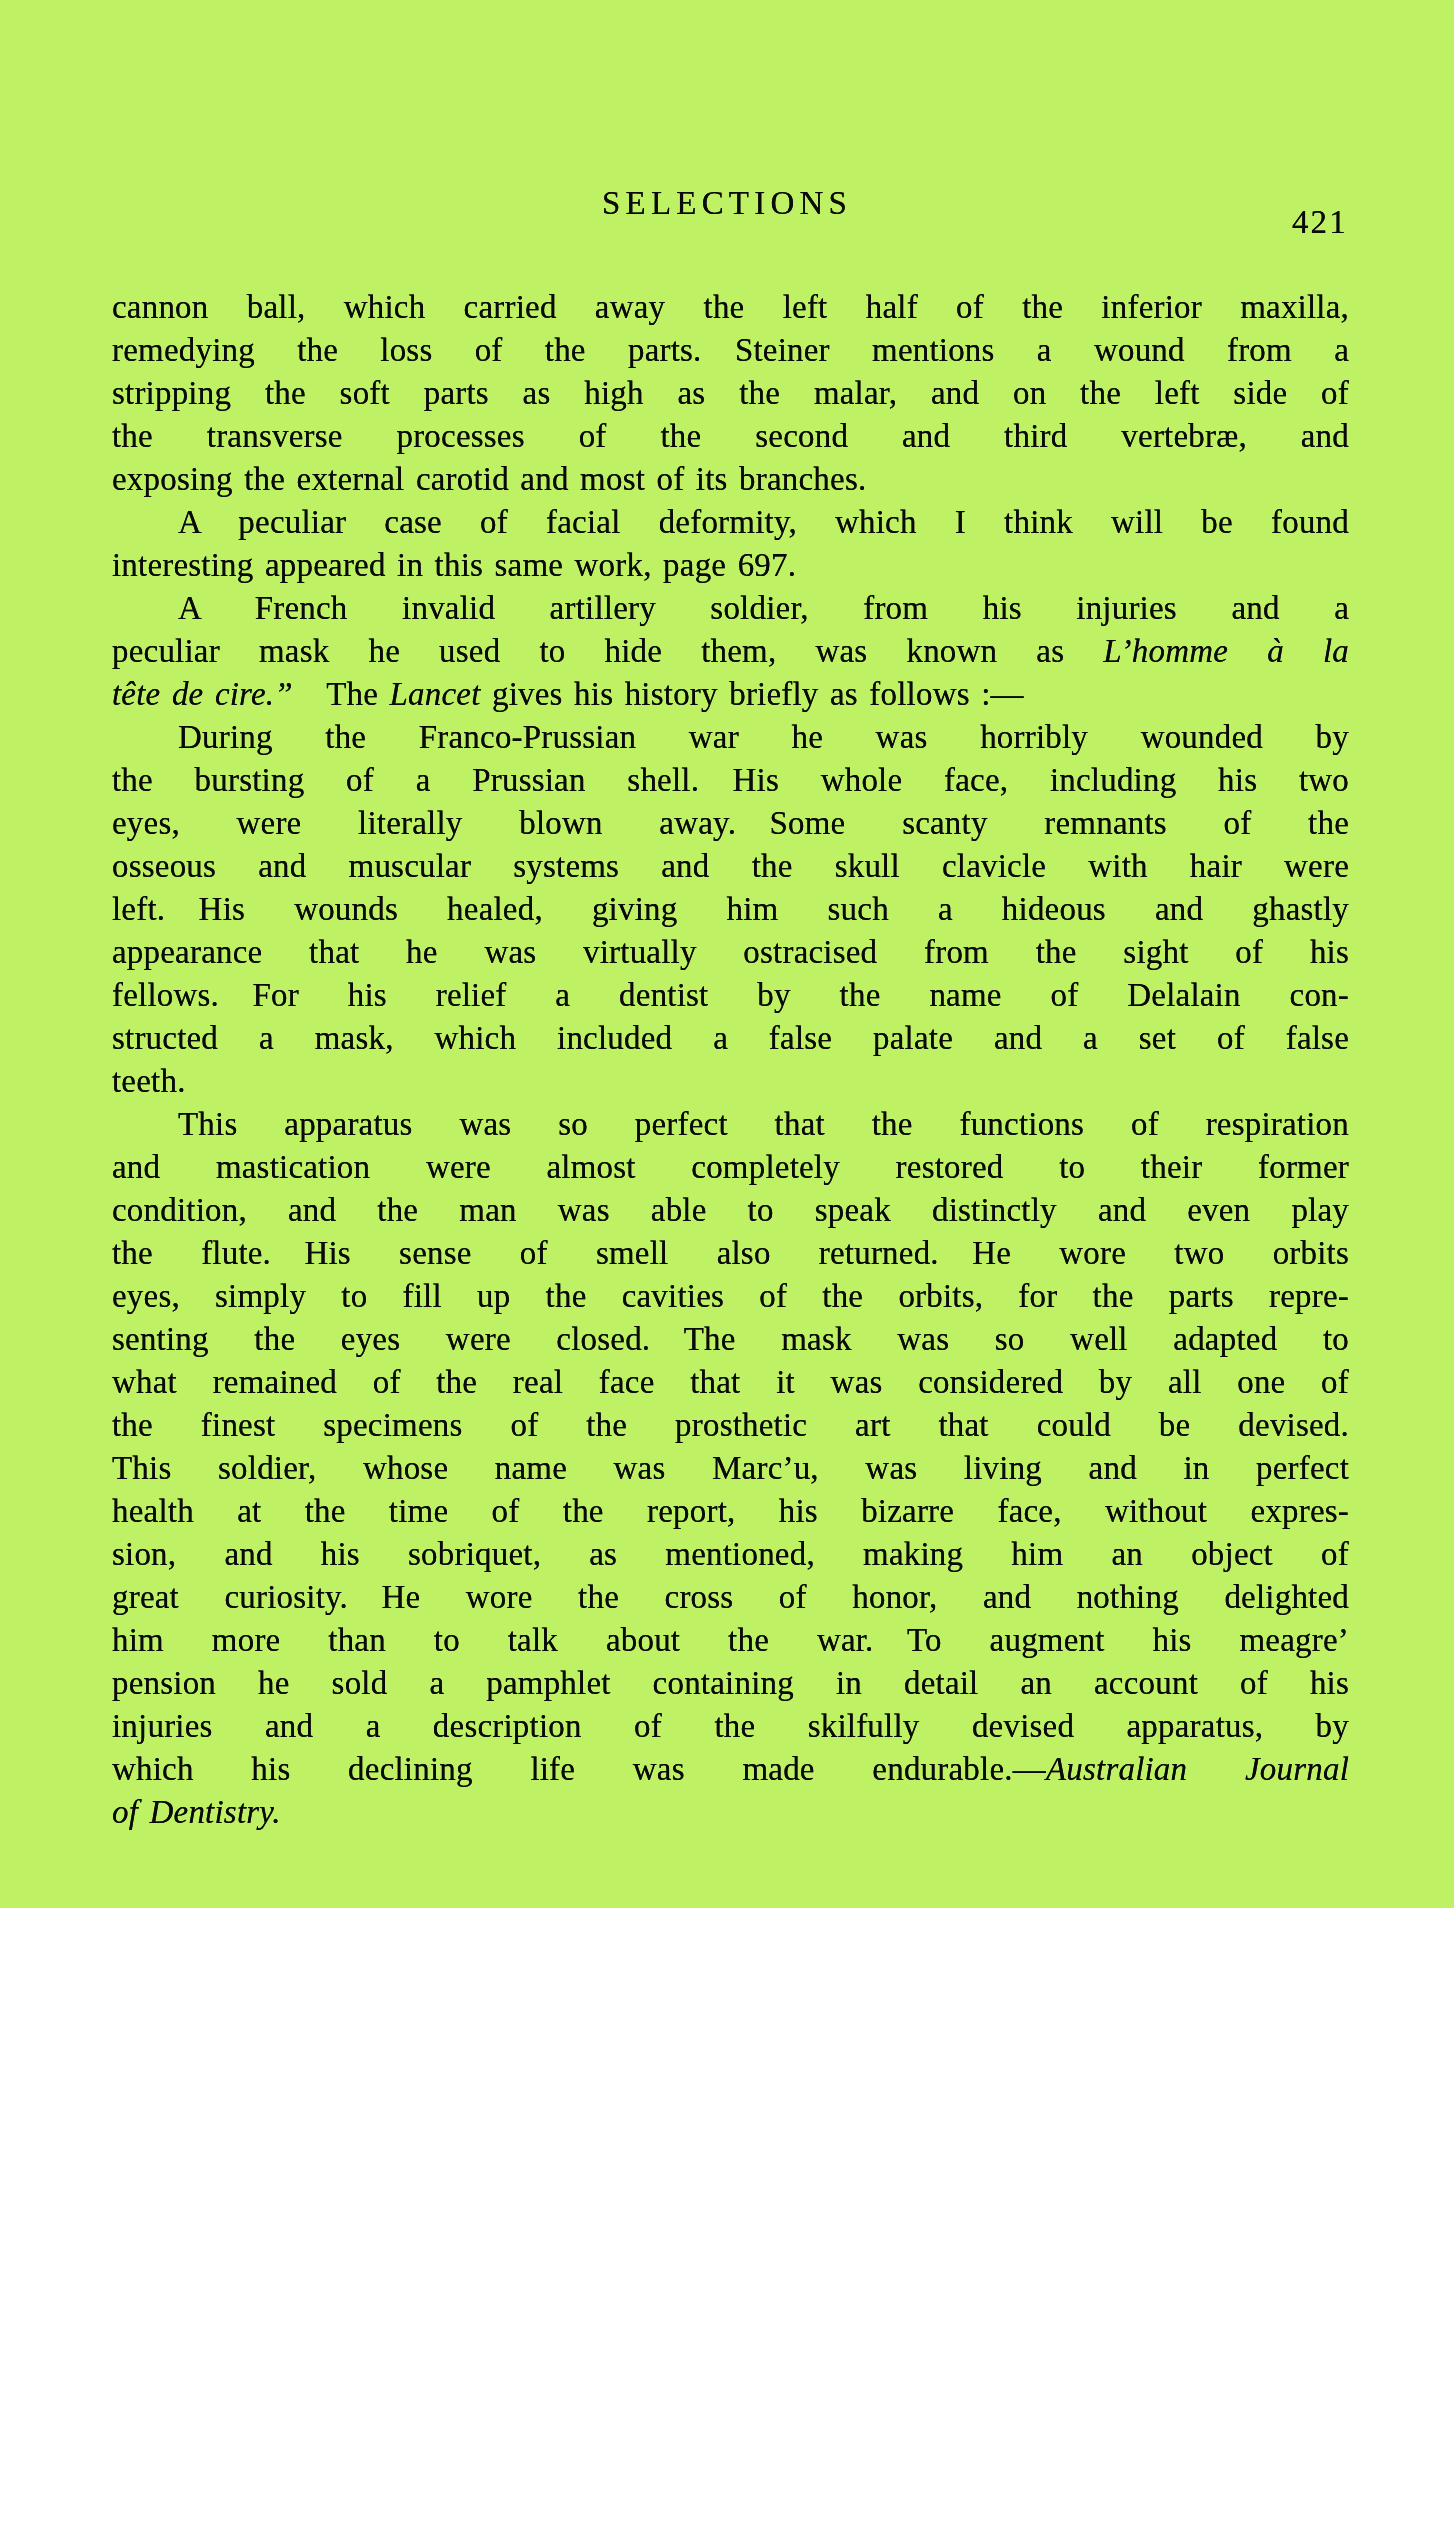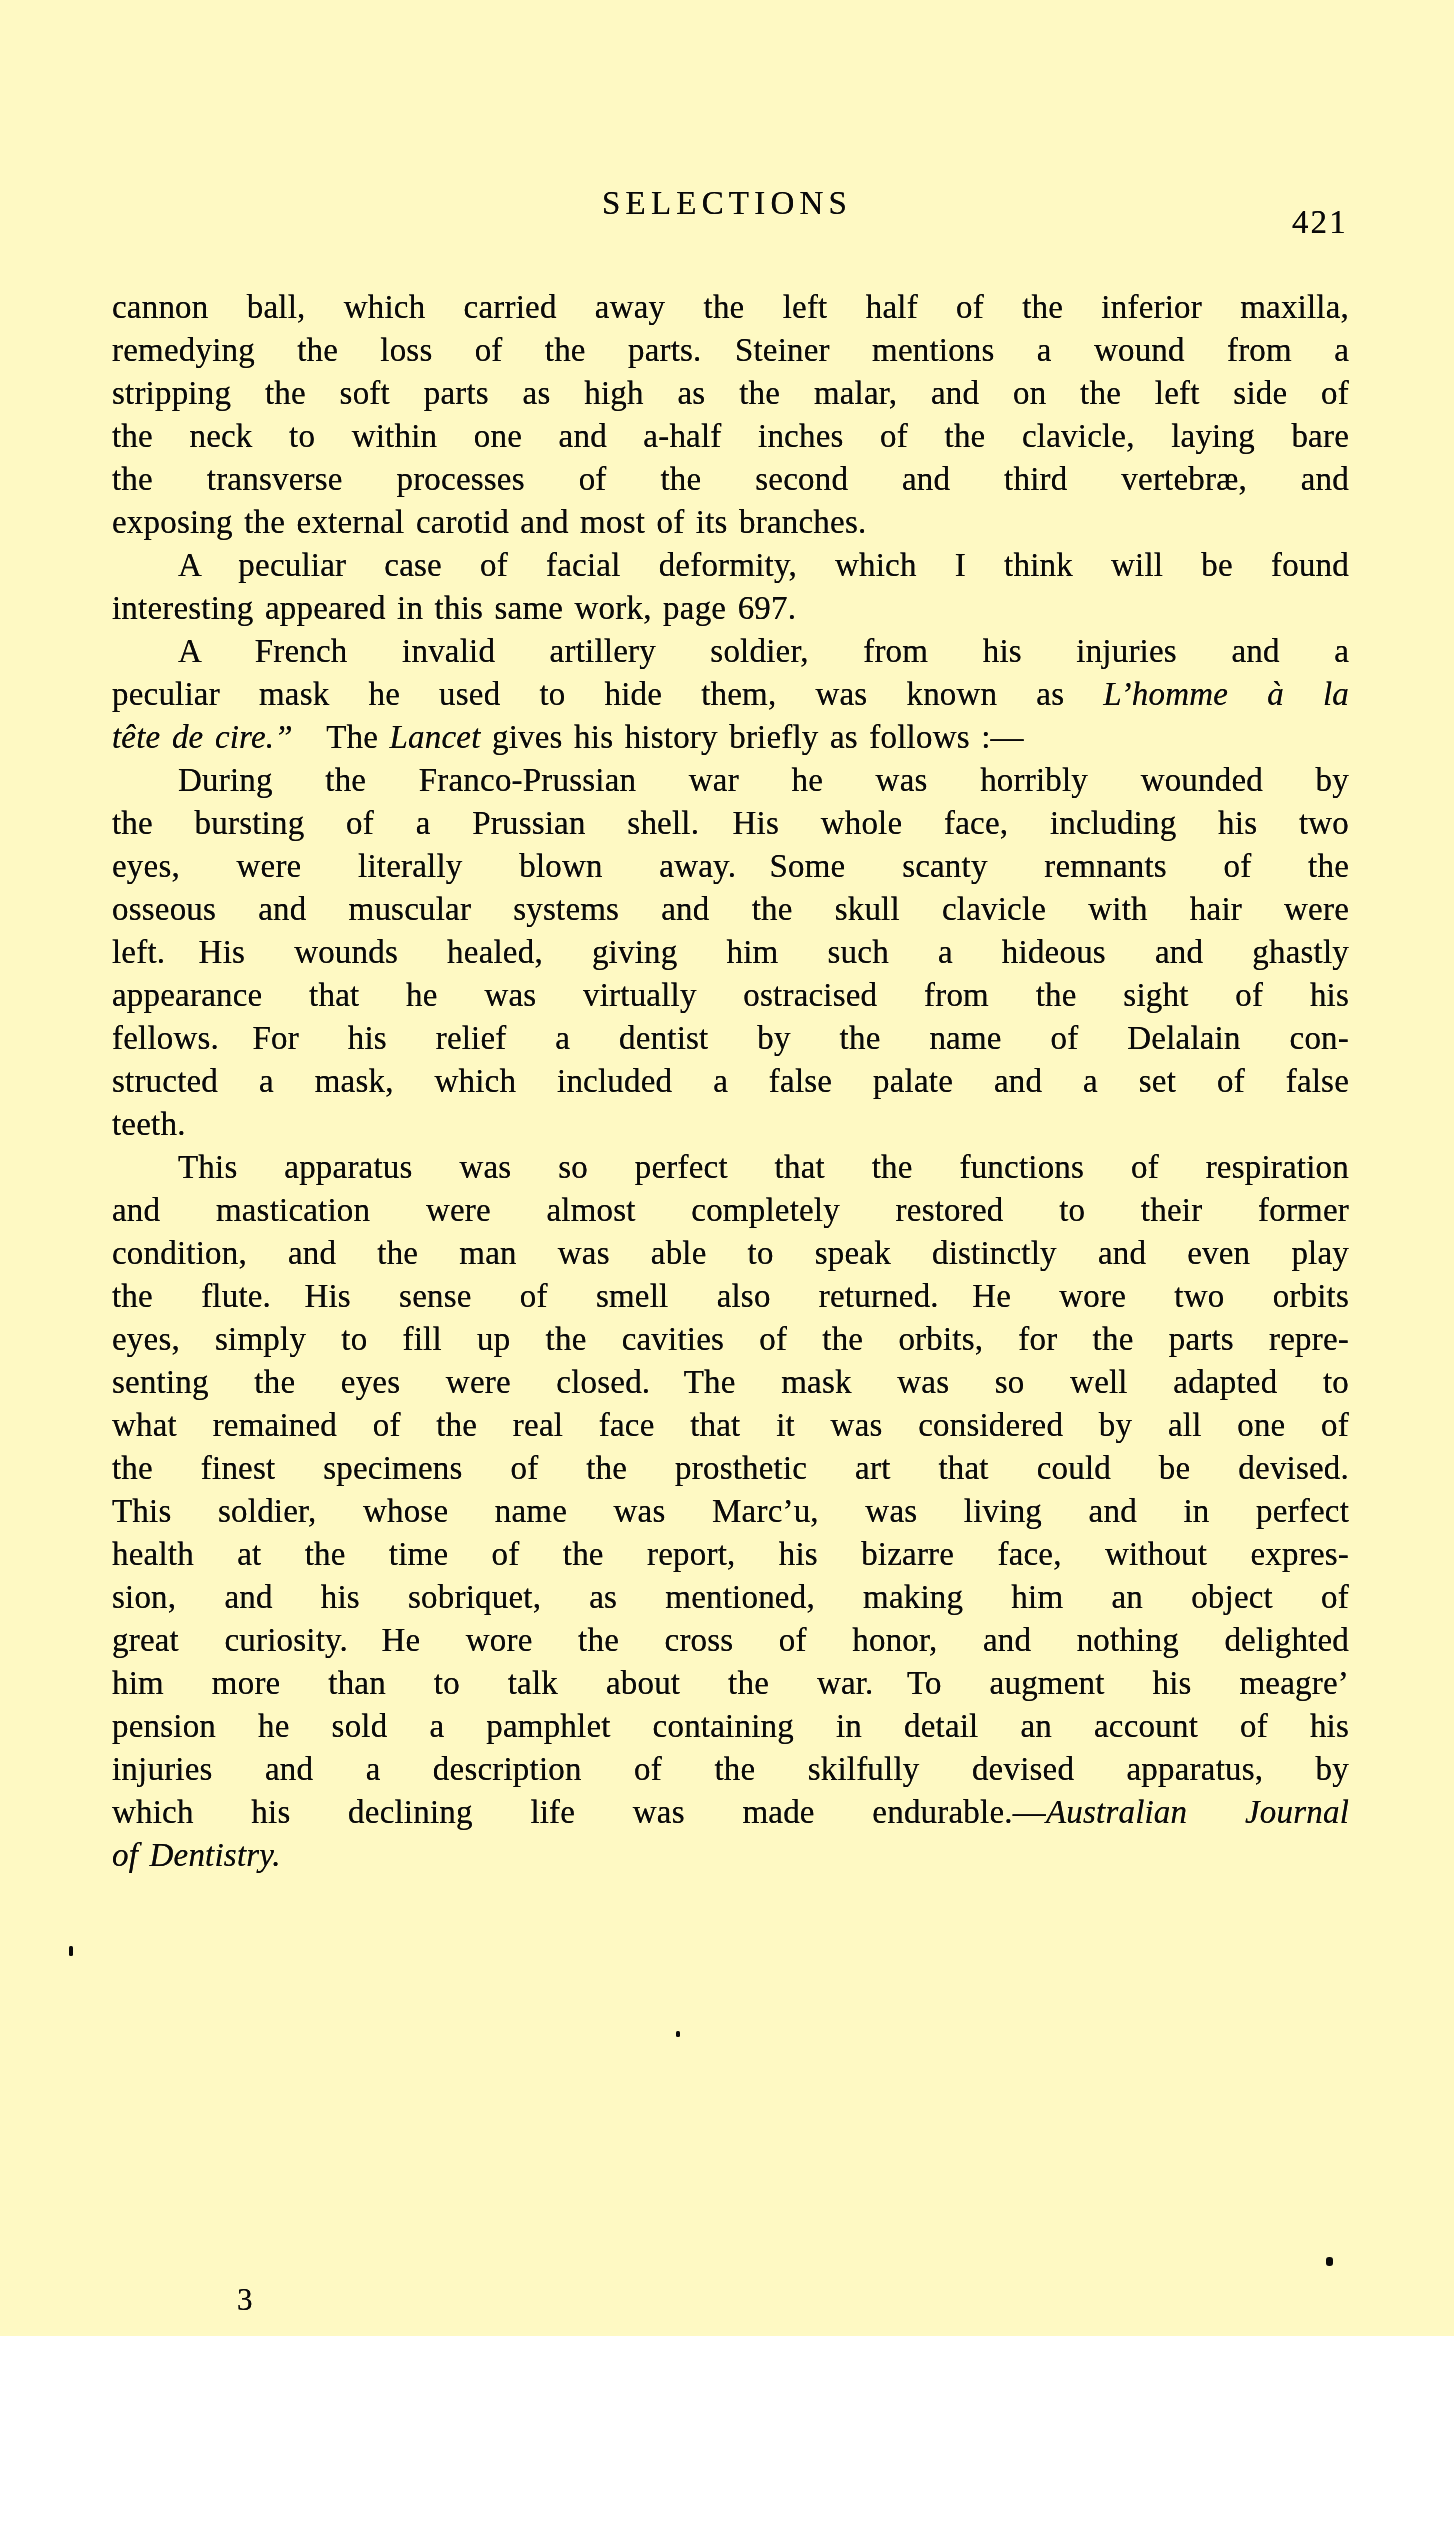--- a/index.html
+++ b/index.html
@@ -3,22 +3,22 @@
 <meta charset="utf-8">
 <style>
   html, body { margin: 0; padding: 0; }
   body {
     width: 1454px; height: 2538px;
     background: #ffffff;
     font-family: "Liberation Serif", "DejaVu Serif", serif;
   }
   .page {
     position: relative;
-    width: 1454px; height: 2336px;
-    background: #fef9c3;
+    width: 1454px; height: 1908px;
+    background: #bef264;
     color: #0a0a0a;
     overflow: hidden;
   }
   
   .page .txt { text-shadow: 0 0 0.4px rgba(0,0,0,0.85); }
 
   .header {
     position: absolute; top: 185px; left: 0;
     width: 100%; height: 42px;
     font-size: 33px;
@@ -64,21 +64,20 @@
   <div class="header txt">
     <span class="title">SELECTIONS</span>
     <span class="pagenum">421</span>
   </div>
 
   <div class="body txt" id="body-text">
       <div class="para">
         <div class="line just"><span>cannon ball, which carried away the left half of the inferior maxilla,</span></div>
         <div class="line just"><span>remedying the loss of the parts.  Steiner mentions a wound from a</span></div>
         <div class="line just"><span>stripping the soft parts as high as the malar, and on the left side of</span></div>
-        <div class="line just"><span>the neck to within one and a-half inches of the clavicle, laying bare</span></div>
         <div class="line just"><span>the transverse processes of the second and third vertebræ, and</span></div>
         <div class="line"><span>exposing the external carotid and most of its branches.</span></div>
       </div>
       <div class="para indent">
         <div class="line just"><span>A peculiar case of facial deformity, which I think will be found</span></div>
         <div class="line"><span>interesting appeared in this same work, page 697.</span></div>
       </div>
       <div class="para indent">
         <div class="line just"><span>A French invalid artillery soldier, from his injuries and a</span></div>
         <div class="line just"><span>peculiar mask he used to hide them, was known as </span><span class="it">L’homme à la</span></div>

